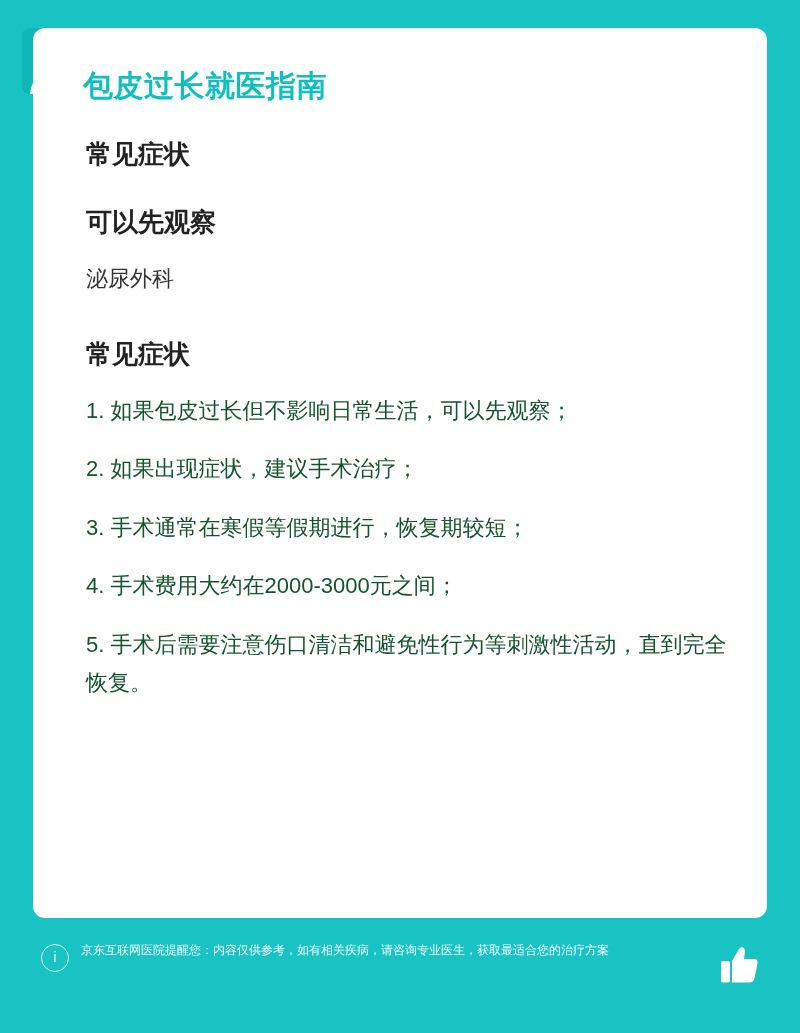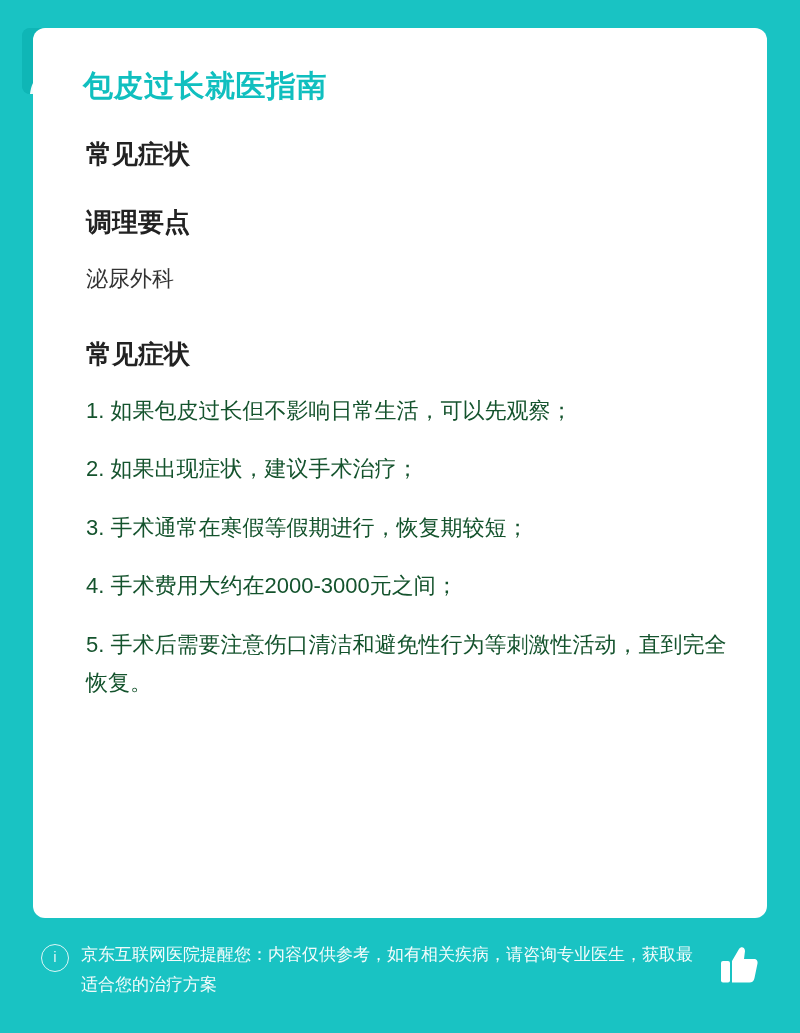--- a/index.html
+++ b/index.html
@@ -102,21 +102,21 @@
     font-size: 15px;
     line-height: 24px;
     text-align: center;
     flex: 0 0 auto;
     margin-top: 4px;
     opacity: .85;
   }
   .footer-text {
     flex: 1 1 auto;
     color: #ffffff;
-    font-size: 17px;
+    font-size: 12px;
     line-height: 1.75;
     margin: 0 10px 0 12px;
     opacity: .95;
   }
   .thumb {
     flex: 0 0 auto;
     width: 40px;
     height: 42px;
     margin-top: 4px;
   }
@@ -135,21 +135,21 @@
       <path d="M26 41 L33 56 L40 41 L36 39 L33 45 L30 39 Z" fill="#dfe9ef"></path>
     </svg>
   </div>
 
   <div class="card">
 
     <div class="doc-title">包皮过长就医指南</div>
 
     <h2 class="section-title">常见症状</h2>
 
-    <h2 class="section-title">调理要点</h2>
+    <h2 class="section-title">可以先观察</h2>
     <p class="body-text dept">泌尿外科</p>
 
     <h2 class="section-title tight">常见症状</h2>
 
     <ol class="points">
       <li>1. 如果包皮过长但不影响日常生活，可以先观察；</li>
       <li>2. 如果出现症状，建议手术治疗；</li>
       <li>3. 手术通常在寒假等假期进行，恢复期较短；</li>
       <li>4. 手术费用大约在2000-3000元之间；</li>
       <li>5. 手术后需要注意伤口清洁和避免性行为等刺激性活动，直到完全恢复。</li>

